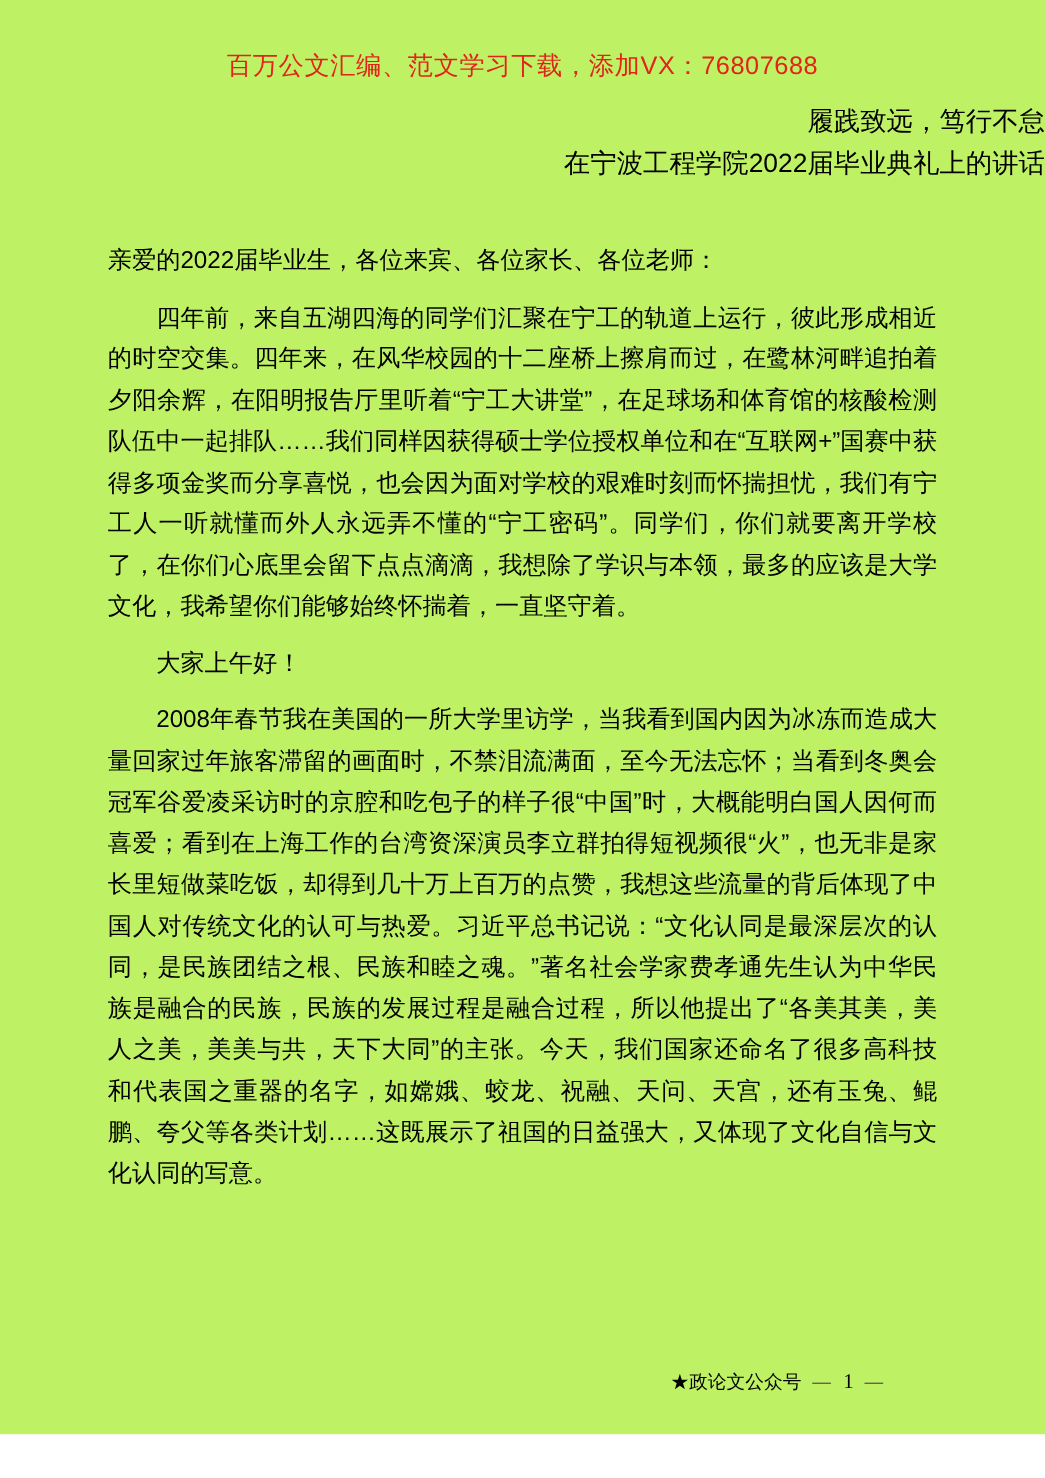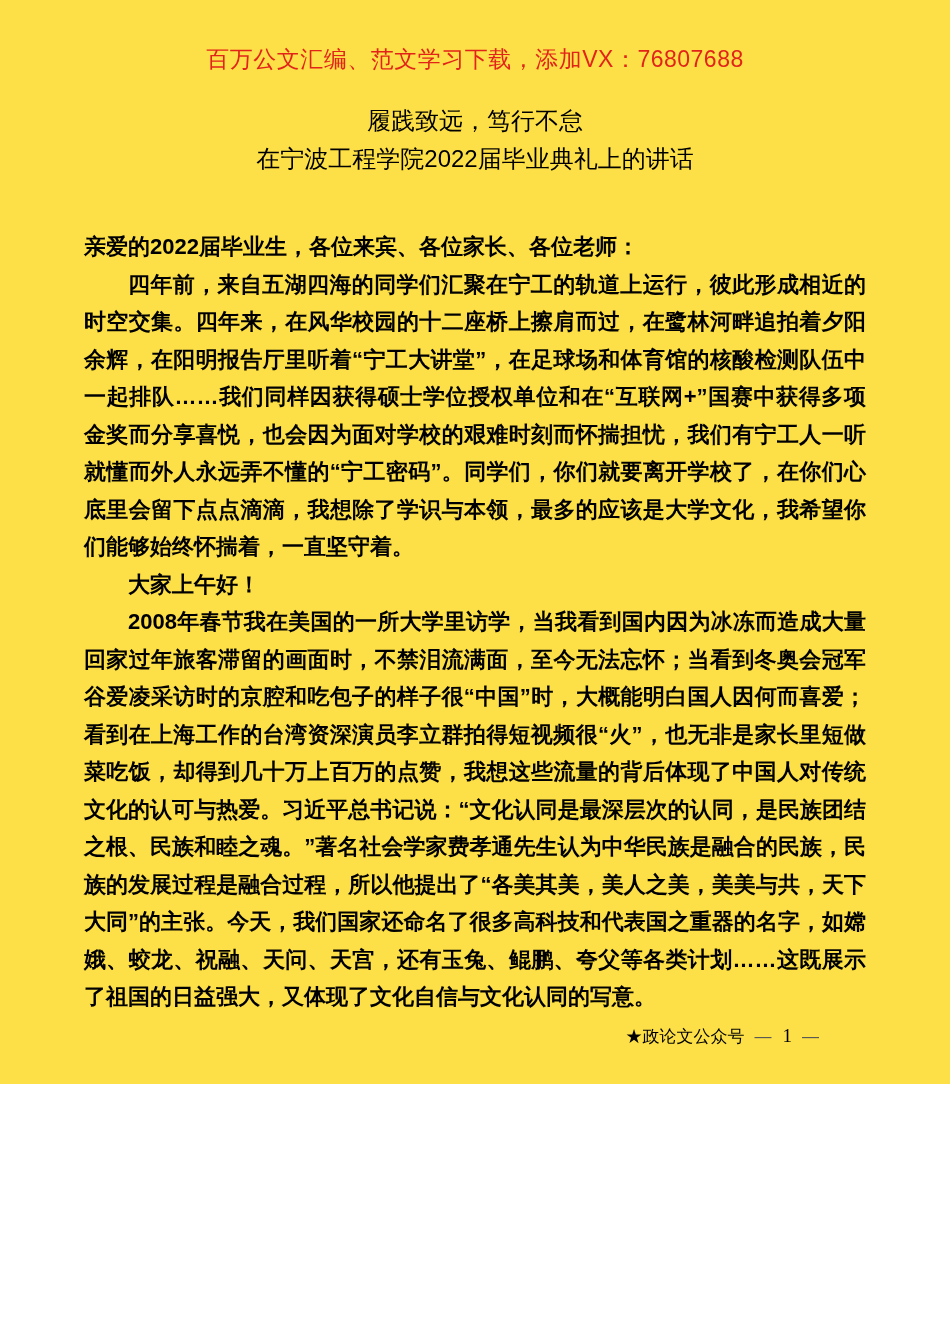--- a/index.html
+++ b/index.html
@@ -3,64 +3,63 @@
 <meta charset="utf-8">
 <style>
   html, body {
     margin: 0;
     padding: 0;
     background: #ffffff;
   }
   .page {
     position: relative;
     width: 950px;
-    height: 1084px;
+    height: 1304px;
     margin: 0 auto;
-    background: #fde047;
+    background: #bef264;
     overflow: hidden;
     font-family: "Liberation Sans", sans-serif;
     color: #000000;
   }
   .header-notice {
     margin-top: 44px;
     text-align: center;
     font-size: 23px;
     line-height: 30px;
     color: #e2231a;
     letter-spacing: 0.5px;
   }
   .title-block {
-    margin-top: 28px;
-    text-align: center;
+    margin-top: 18px;
+    text-align: right;
   }
   .title-line {
     font-size: 24px;
     line-height: 38px;
     color: #000000;
   }
   .body-text {
     width: 782px;
     margin: 50px auto 0 auto;
     font-size: 22px;
     line-height: 37.5px;
     text-align: justify;
     text-justify: inter-ideograph;
     color: #000000;
   }
   .para {
-    margin: 0;
+    margin: 14px;
     padding: 0;
-    font-weight: bold;
   }
   .para.indent {
     text-indent: 2em;
   }
   .page-footer {
     position: absolute;
-    right: 120px;
+    right: 136px;
     bottom: 36px;
     font-size: 17px;
     line-height: 22px;
     color: #000000;
     white-space: nowrap;
   }
   .page-footer .dash {
     color: #555555;
     margin: 0 10px;
     letter-spacing: 1px;

